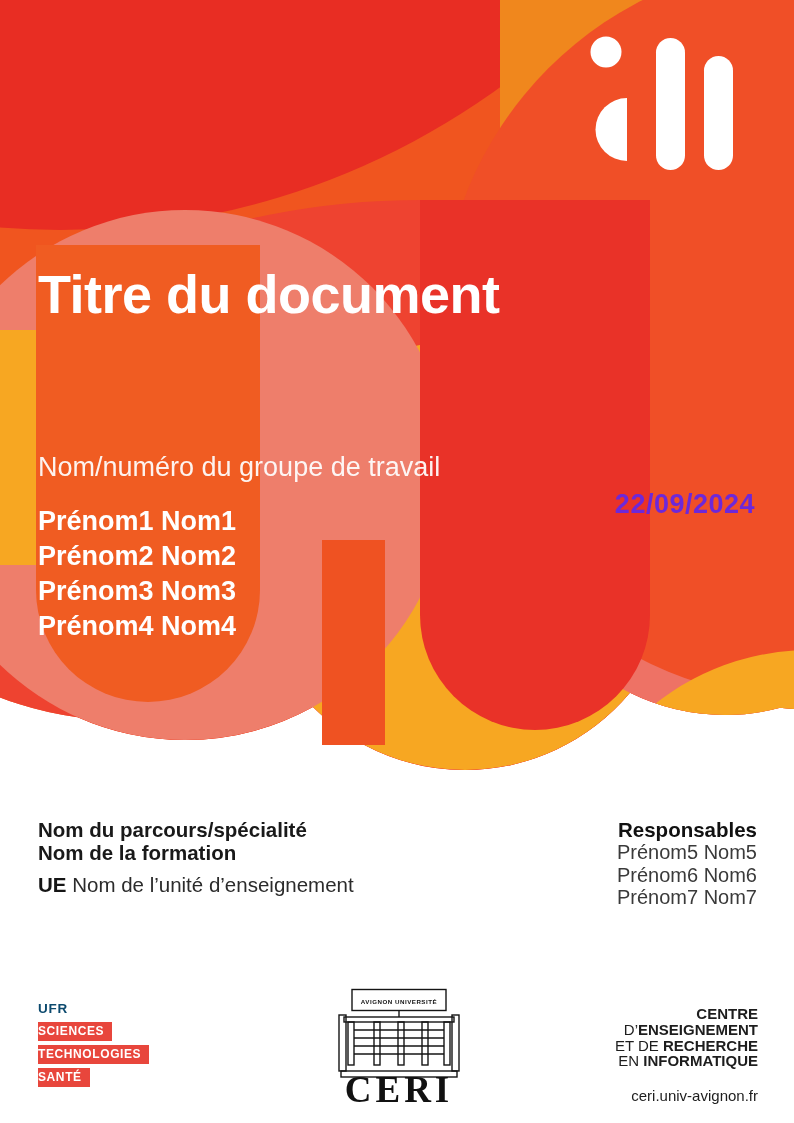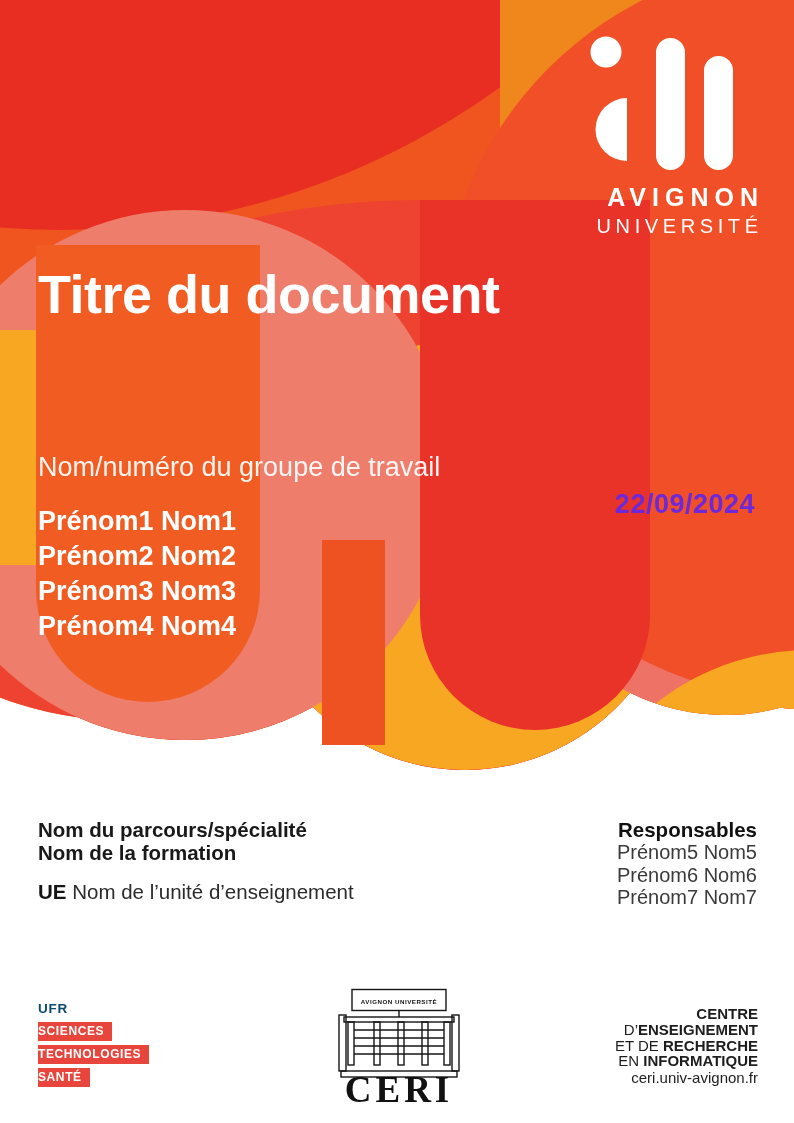--- a/index.html
+++ b/index.html
@@ -9,33 +9,33 @@
   .au-logo-mark{position:absolute;top:36px;left:588px;}
   .au-logo-text{position:absolute;top:183px;left:538px;width:220px;text-align:right;color:#fff;}
   .au-name{font-size:25px;font-weight:bold;letter-spacing:6px;margin-right:-6px;}
   .au-univ{font-size:20px;font-weight:400;letter-spacing:4.6px;margin-right:-4.6px;margin-top:3px;}
   .doc-title{position:absolute;top:263px;left:38px;color:#fff;font-size:54px;font-weight:bold;letter-spacing:-0.5px;}
   .group-label{position:absolute;top:452px;left:38px;color:#fff;font-size:27px;font-weight:400;opacity:.93;}
   .authors{position:absolute;top:504px;left:38px;color:#fff;font-size:27px;font-weight:bold;line-height:35px;}
   .doc-date{position:absolute;top:489px;right:39px;color:#6d28d9;font-size:27px;font-weight:bold;letter-spacing:.5px;}
   .formation{position:absolute;top:818px;left:38px;color:#191919;}
   .formation .b{font-size:20.5px;font-weight:bold;line-height:23px;}
-  .formation .units{margin-top:16px;font-size:20.5px;line-height:24.5px;color:#2b2b2b;}
+  .formation .units{margin-top:9px;font-size:20.5px;line-height:24.5px;color:#2b2b2b;}
   .formation .units b{color:#151515;}
   .responsables{position:absolute;top:818px;right:37px;text-align:right;}
   .resp-title{font-size:20.5px;font-weight:bold;color:#111;line-height:23px;}
   .resp-name{font-size:20px;color:#3a3a3a;line-height:22.5px;}
   .ufr{position:absolute;top:1001px;left:38px;}
   .ufr-label{font-size:13.5px;font-weight:bold;color:#0c4a6e;letter-spacing:.8px;margin-bottom:6px;}
   .badge{display:block;width:fit-content;background:#e8463c;color:#fff;font-size:12px;font-weight:bold;
          letter-spacing:.6px;padding:2px 8px 3px 0;margin-bottom:4px;}
   .ceri{position:absolute;top:988px;left:336px;}
   .centre{position:absolute;top:1006px;right:36px;text-align:right;color:#1d1d1d;font-size:15px;line-height:15.8px;}
   .centre .main{font-weight:bold;}
-  .centre .url{font-weight:400;margin-top:1px;}
+  .centre .url{font-weight:400;margin-top:19px;}
 </style>
 </head>
 <body>
 
 <div class="page">
 
   <svg class="bg" width="794" height="810" viewBox="0 0 794 810" aria-hidden="true">
     <defs>
       <clipPath id="field">
         <rect x="0" y="0" width="794" height="330"></rect>
@@ -69,24 +69,20 @@
       <rect x="0" y="330" width="36" height="235" fill="#f7a722"></rect>
     </g>
   </svg>
 
   <svg class="au-logo-mark" width="146" height="136" viewBox="0 0 146 136" aria-hidden="true">
     <circle cx="18" cy="16" r="15.5" fill="#ffffff"></circle>
     <path d="M39,62 L39,125 A31.5,31.5 0 0 1 39,62 Z" fill="#ffffff"></path>
     <rect x="68" y="2" width="29" height="132" rx="14.5" fill="#ffffff"></rect>
     <rect x="116" y="20" width="29" height="114" rx="14.5" fill="#ffffff"></rect>
   </svg>
-  <div class="au-logo-text">
-    <div class="au-name">AVIGNON</div>
-    <div class="au-univ">UNIVERSITÉ</div>
-  </div>
 
   <div class="doc-title">Titre du document</div>
   <div class="group-label">Nom/numéro du groupe de travail</div>
 
   <div class="authors">
     <div>Prénom1 Nom1</div>
     <div>Prénom2 Nom2</div>
     <div>Prénom3 Nom3</div>
     <div>Prénom4 Nom4</div>
   </div>

